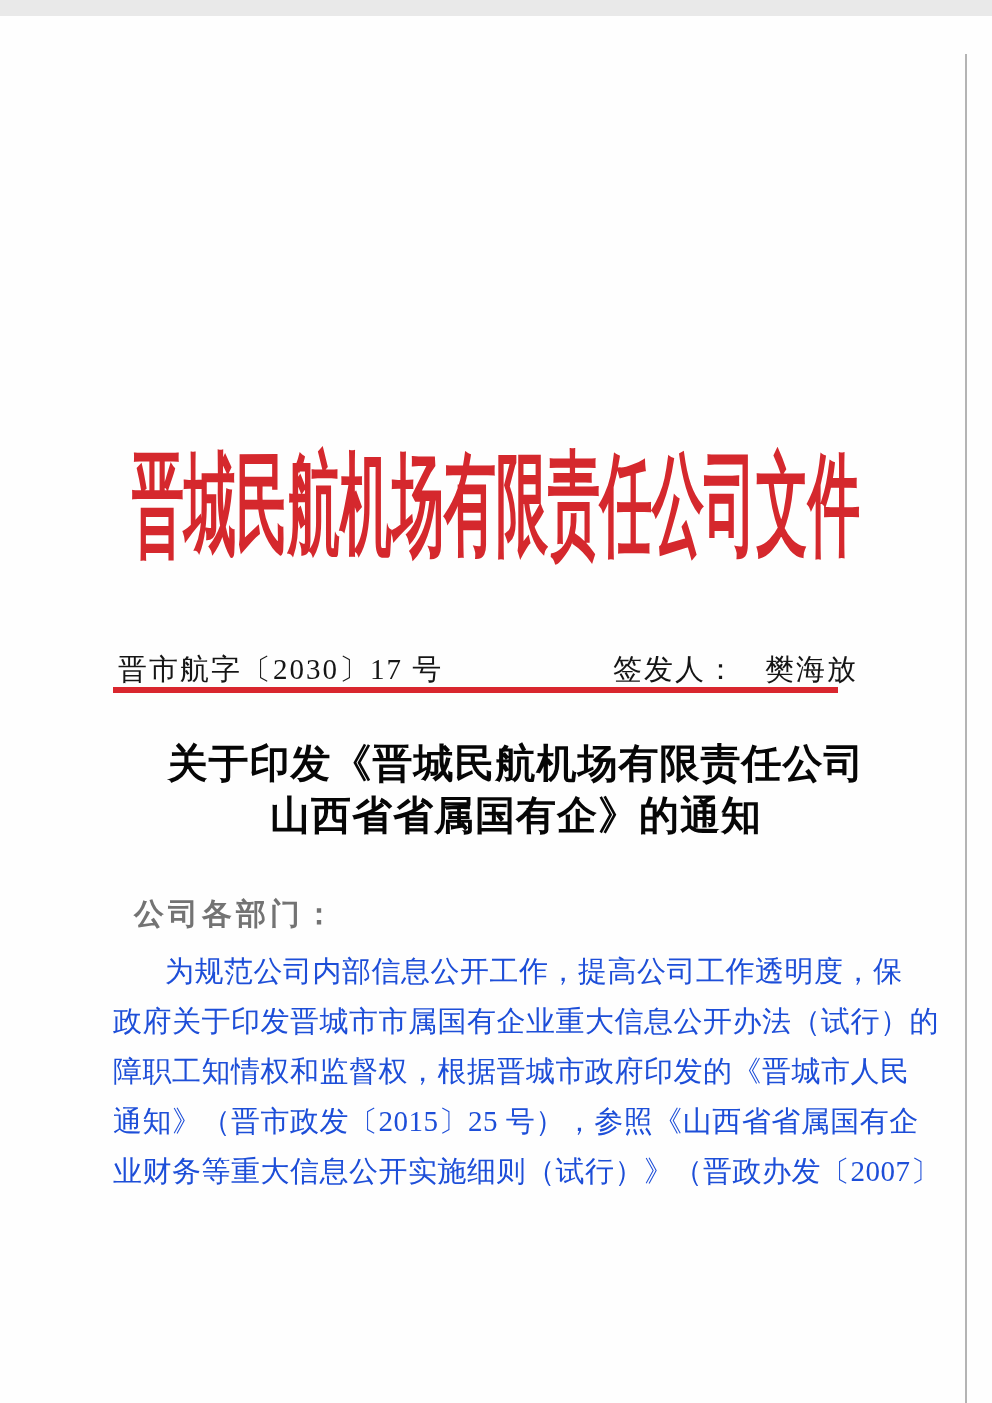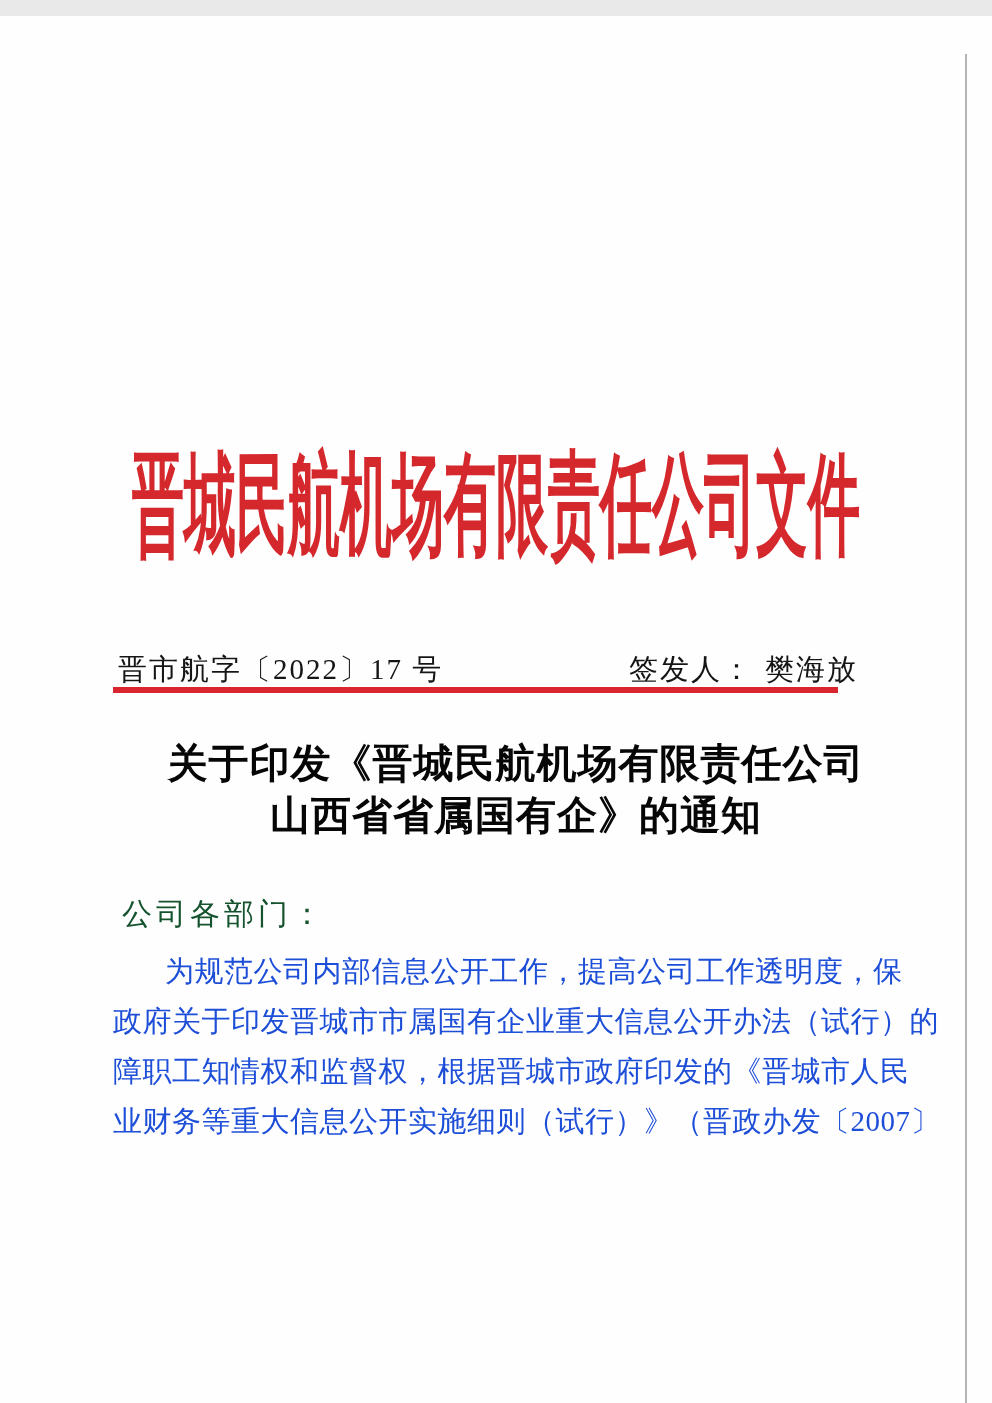--- a/index.html
+++ b/index.html
@@ -55,21 +55,21 @@
     left: 118px;
     width: 740px;
     display: flex;
     justify-content: space-between;
     align-items: baseline;
     font-size: 29px;
     letter-spacing: 2px;
     color: #151515;
     white-space: nowrap;
   }
-  .issuer { display: flex; gap: 12px; justify-content: center; }
+  .issuer { display: flex; gap: 28px; justify-content: center; }
   
   .red-rule {
     position: absolute;
     top: 671px;
     left: 113px;
     width: 725px;
     height: 6px;
     background: #d9262e;
   }
   
@@ -83,25 +83,26 @@
     font-size: 40px;
     line-height: 52px;
     color: #060606;
     letter-spacing: 1px;
     padding-left: 20px;
   }
   
   .salutation {
     position: absolute;
     top: 878px;
-    left: 122px;
+    left: 134px;
     font-size: 30px;
     letter-spacing: 4px;
-    color: #14532d;
+    color: #737373;
     white-space: nowrap;
+    font-weight: bold;
   }
   .body-text {
     position: absolute;
     top: 930px;
     left: 113px;
     width: 830px;
     font-size: 29px;
     color: #1d4ed8;
   }
   .body-text .line {
@@ -119,36 +120,37 @@
 
 <div class="page">
 
   <div class="scan-edge"></div>
 
   <div class="letterhead">
     <div class="org">晋城民航机场有限责任公司文件</div>
   </div>
 
   <div class="meta-line">
-    <span>晋市航字〔2022〕17 号</span>
+    <span>晋市航字〔2030〕17 号</span>
     <span class="issuer">
       <span>签发人：</span>
       <span>樊海放</span>
     </span>
   </div>
 
   <div class="red-rule"></div>
 
   <div class="doc-title">
     <div>关于印发《晋城民航机场有限责任公司</div>
     <div>山西省省属国有企》的通知</div>
   </div>
 
   <div class="salutation">公司各部门：</div>
 
   <div class="body-text">
     <div class="line indent">为规范公司内部信息公开工作，提高公司工作透明度，保</div>
     <div class="line">政府关于印发晋城市市属国有企业重大信息公开办法（试行）的</div>
     <div class="line">障职工知情权和监督权，根据晋城市政府印发的《晋城市人民</div>
+    <div class="line">通知》（晋市政发〔2015〕25 号），参照《山西省省属国有企</div>
     <div class="line">业财务等重大信息公开实施细则（试行）》（晋政办发〔2007〕</div>
   </div>
 
 </div>
 
 </body></html>

